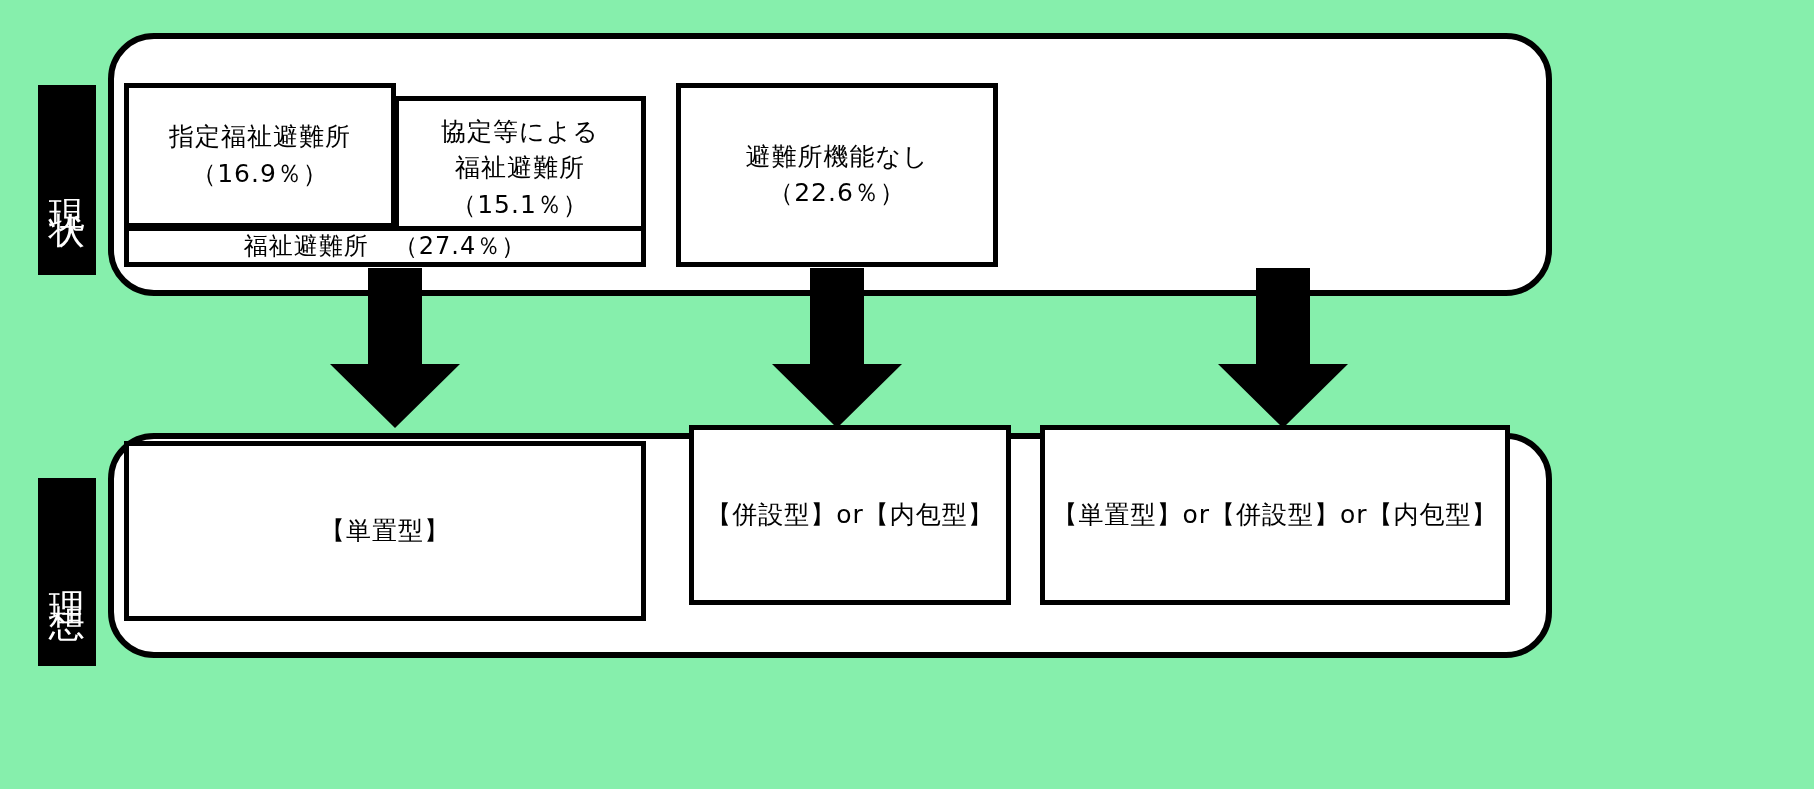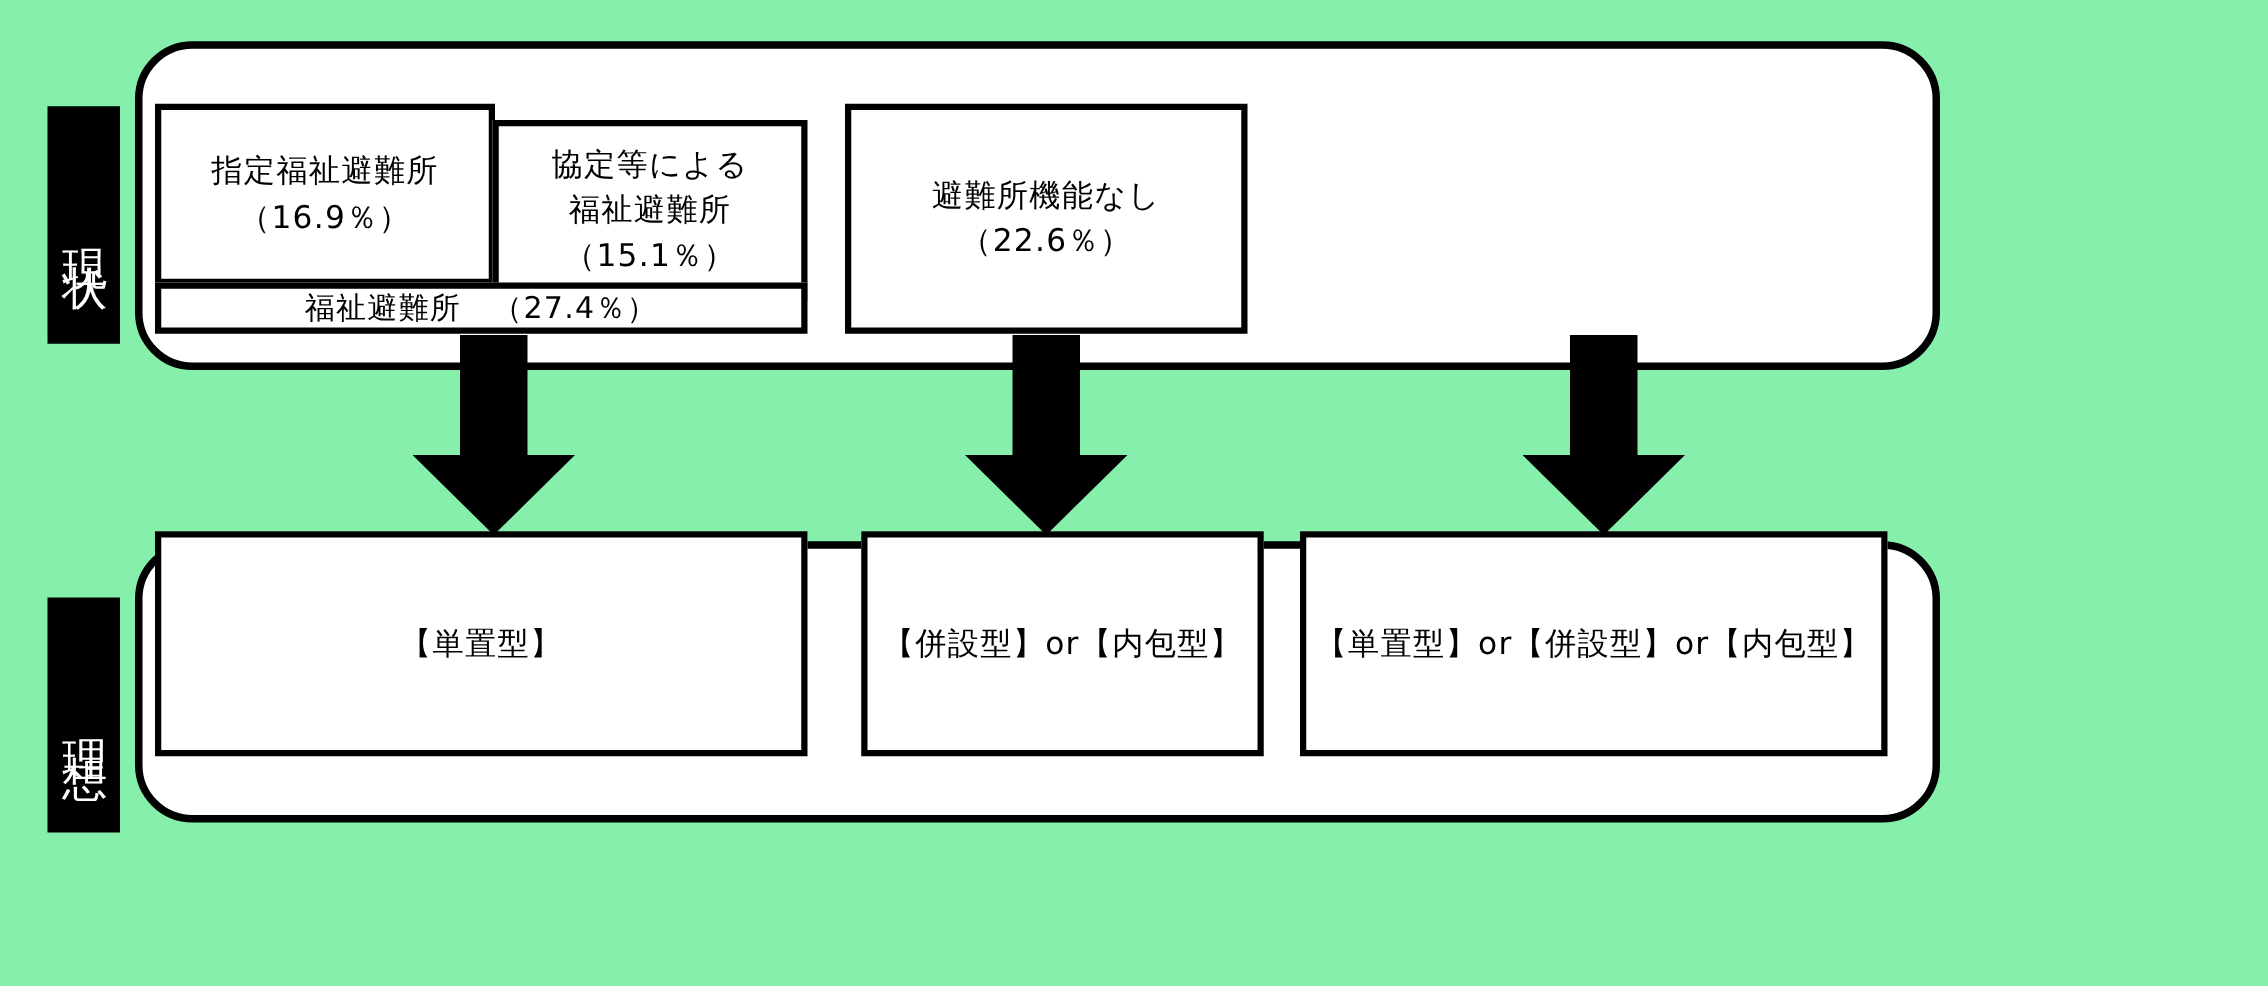--- a/index.html
+++ b/index.html
@@ -127,23 +127,24 @@
   #cell-no-shelter {
     left: 1040px;
     top: 83px;
     width: 470px;
     height: 184px;
   }
 
   
   #cell-ideal-standalone {
     left: 124px;
-    top: 425px;
+    top: 441px;
     width: 522px;
     height: 180px;
+    font-family: Liberation Serif, serif;
   }
   #cell-ideal-adjacent {
     left: 676px;
     top: 425px;
     width: 322px;
     height: 180px;
     margin-left: 13px;
   }
   #cell-ideal-all {
     left: 1040px;

